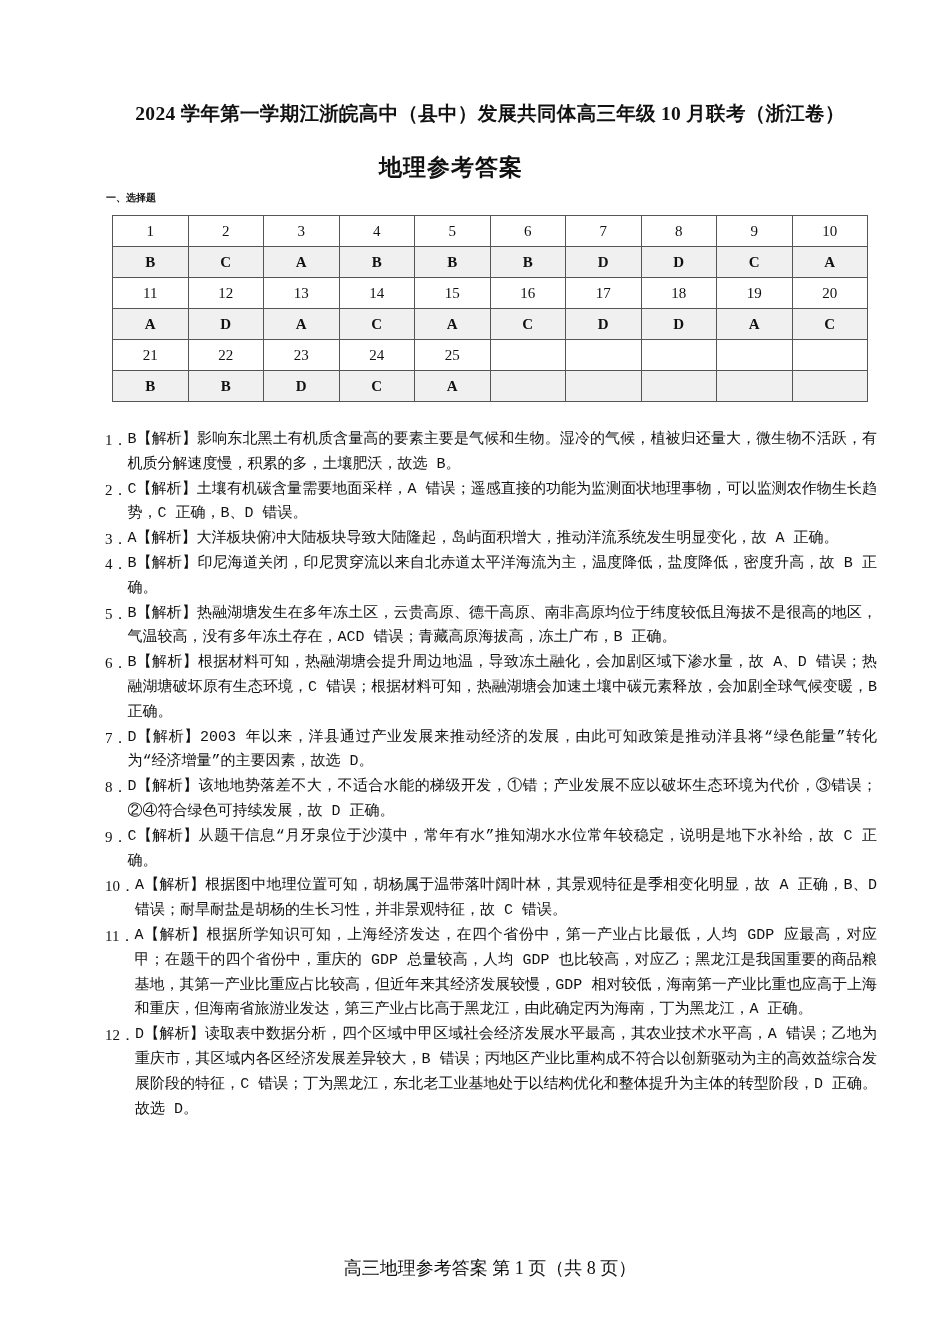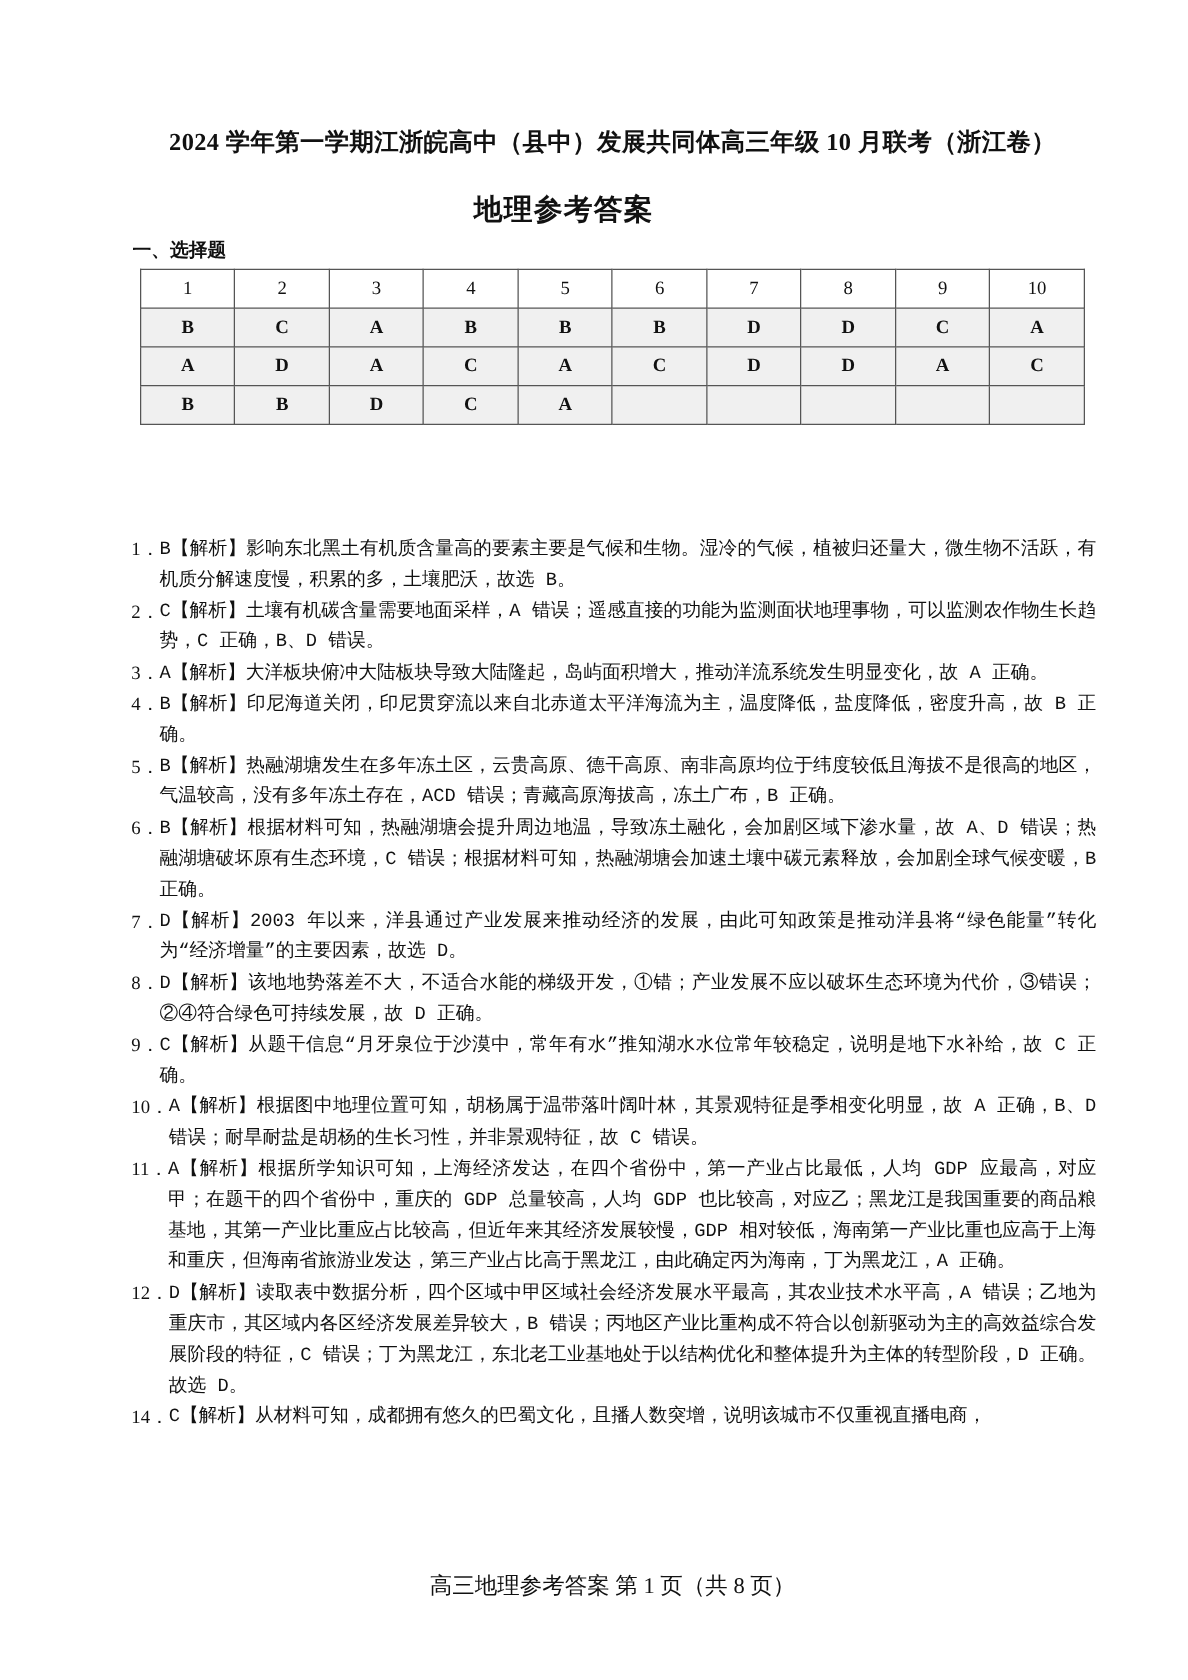--- a/index.html
+++ b/index.html
@@ -14,21 +14,21 @@
       font-size: 19.5px; font-weight: bold; letter-spacing: 0.3px; white-space: nowrap;
       font-family: "Liberation Serif", "DejaVu Serif", serif;
     }
     .title-sub {
       position: absolute; left: 0; top: 152px; width: 872px; text-align: center;
       font-size: 23px; font-weight: bold; letter-spacing: 1px;
       font-family: Liberation Sans, sans-serif;
     }
     .section-heading {
       position: absolute; left: 91px; top: 191px;
-      font-size: 15px; font-weight: bold;
+      font-size: 10px; font-weight: bold;
       font-family: "Liberation Serif", "DejaVu Serif", serif;
     }
     table.answers {
       position: absolute; left: 97px; top: 215px;
       border-collapse: collapse; width: 756px;
       font-family: "Liberation Serif", "DejaVu Serif", serif;
     }
     table.answers td {
       border: 1px solid #555; width: 75.6px; height: 30px; text-align: center;
       font-size: 15px; padding: 0;
@@ -77,31 +77,55 @@
           <td>C</td>
           <td>A</td>
           <td>B</td>
           <td>B</td>
           <td>B</td>
           <td>D</td>
           <td>D</td>
           <td>C</td>
           <td>A</td>
         </tr>
+        <tr class="num">
+          <td>11</td>
+          <td>12</td>
+          <td>13</td>
+          <td>14</td>
+          <td>15</td>
+          <td>16</td>
+          <td>17</td>
+          <td>18</td>
+          <td>19</td>
+          <td>20</td>
+        </tr>
         <tr class="ans">
           <td>A</td>
           <td>D</td>
           <td>A</td>
           <td>C</td>
           <td>A</td>
           <td>C</td>
           <td>D</td>
           <td>D</td>
           <td>A</td>
           <td>C</td>
+        </tr>
+        <tr class="num">
+          <td>21</td>
+          <td>22</td>
+          <td>23</td>
+          <td>24</td>
+          <td>25</td>
+          <td></td>
+          <td></td>
+          <td></td>
+          <td></td>
+          <td></td>
         </tr>
         <tr class="ans">
           <td>B</td>
           <td>B</td>
           <td>D</td>
           <td>C</td>
           <td>A</td>
           <td></td>
           <td></td>
           <td></td>
@@ -153,20 +177,16 @@
         <span class="body"><span>A</span><span class="bracket">【解析】</span><span>根据图中地理位置可知，胡杨属于温带落叶阔叶林，其景观特征是季相变化明显，故 A 正确，B、D 错误；耐旱耐盐是胡杨的生长习性，并非景观特征，故 C 错误。</span></span>
       </div>
       <div class="item">
         <span class="num">11．</span>
         <span class="body"><span>A</span><span class="bracket">【解析】</span><span>根据所学知识可知，上海经济发达，在四个省份中，第一产业占比最低，人均 GDP 应最高，对应甲；在题干的四个省份中，重庆的 GDP 总量较高，人均 GDP 也比较高，对应乙；黑龙江是我国重要的商品粮基地，其第一产业比重应占比较高，但近年来其经济发展较慢，GDP 相对较低，海南第一产业比重也应高于上海和重庆，但海南省旅游业发达，第三产业占比高于黑龙江，由此确定丙为海南，丁为黑龙江，A 正确。</span></span>
       </div>
       <div class="item">
         <span class="num">12．</span>
         <span class="body"><span>D</span><span class="bracket">【解析】</span><span>读取表中数据分析，四个区域中甲区域社会经济发展水平最高，其农业技术水平高，A 错误；乙地为重庆市，其区域内各区经济发展差异较大，B 错误；丙地区产业比重构成不符合以创新驱动为主的高效益综合发展阶段的特征，C 错误；丁为黑龙江，东北老工业基地处于以结构优化和整体提升为主体的转型阶段，D 正确。故选 D。</span></span>
       </div>
-      <div class="item">
-        <span class="num">14．</span>
-        <span class="body"><span>C</span><span class="bracket">【解析】</span><span>从材料可知，成都拥有悠久的巴蜀文化，且播人数突增，说明该城市不仅重视直播电商，</span></span>
-      </div>
     </div>
 
   <div class="footer">高三地理参考答案 第 1 页（共 8 页）</div>
 </div>
 
 </body></html>

